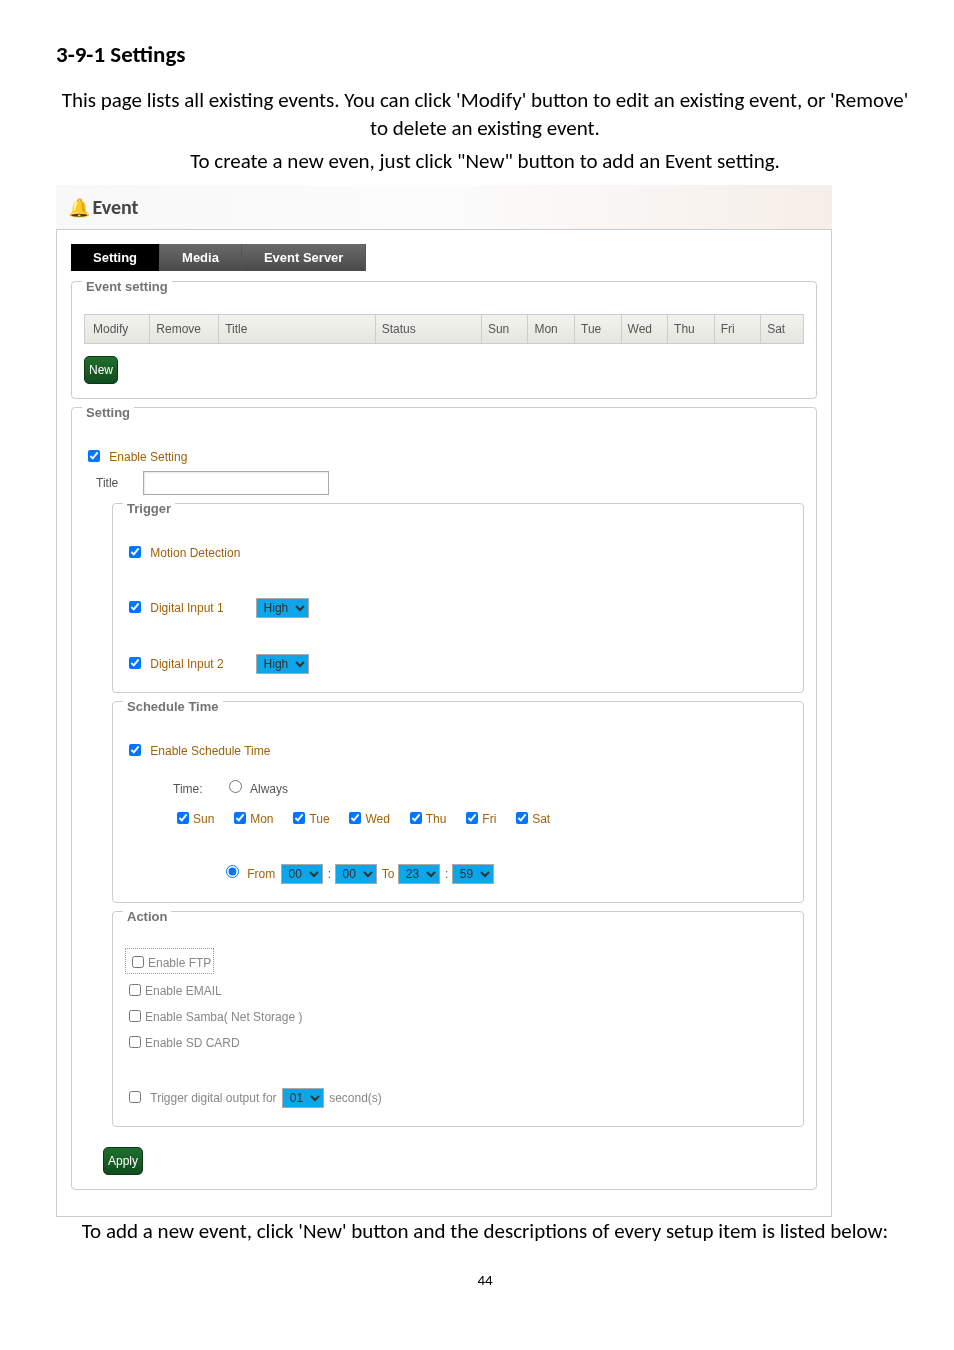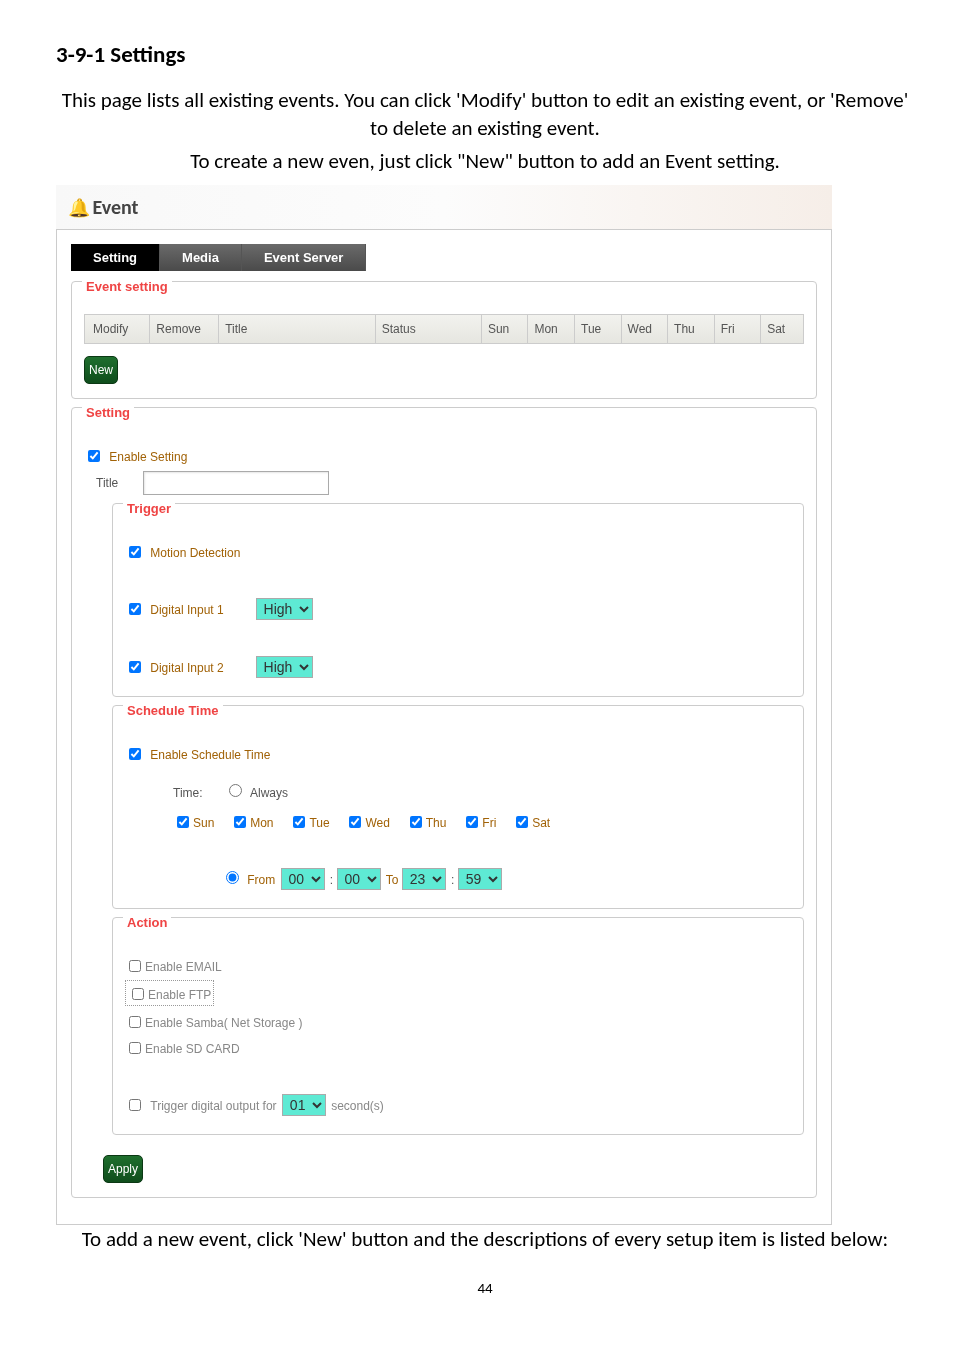--- a/index.html
+++ b/index.html
@@ -69,21 +69,21 @@
   .fieldset {
     border: 1px solid #ccc;
     border-radius: 4px;
     padding: 10px 12px 14px 12px;
     margin: 8px 0;
     font-family: Arial, sans-serif;
   }
   .fieldset-legend {
     font-weight: bold;
     font-size: 13px;
-    color: #ef4444;
+    color: #737373;
     padding: 0 4px;
     margin-left: -2px;
     background: #fff;
     display: inline-block;
     transform: translateY(-18px);
     margin-bottom: -12px;
   }
   .table-header {
     display: flex;
     font-size: 12px;
@@ -117,24 +117,24 @@
   }
   .label12 { font-size: 12px; color: #555; font-family: Arial, sans-serif; }
   .label12-blue { font-size: 12px; color: #a16207; font-family: Arial, sans-serif; }
   .label12-gray { font-size: 12px; color: #888; font-family: Arial, sans-serif; }
   .checkbox {
     width: 12px; height: 12px;
     vertical-align: middle;
     margin-right: 4px;
   }
   .select {
-    font-size: 14px;
+    font-size: 12px;
     padding: 1px 3px;
     border: 1px solid #aaa;
-    background: #5eead4;
+    background: #0ea5e9;
     font-family: Arial, sans-serif;
     color: #333;
     margin-top: 32px;
   }
   .textinput {
     height: 20px;
     width: 180px;
     border: 1px solid #aaa;
     background: #fff;
     box-shadow: inset 1px 1px 2px rgba(0,0,0,0.1);
@@ -250,26 +250,26 @@
           <select class="select"><option>23</option></select>
           <span class="label12"> : </span>
           <select class="select"><option>59</option></select>
         </div>
       </div>
 
       
       <div class="fieldset indent">
         <span class="fieldset-legend">Action</span>
         <div class="row">
-          <input type="checkbox" class="checkbox" style=""><span class="label12-gray">Enable EMAIL</span>
-        </div>
-        <div class="row">
           <span style="border:1px dotted #999; padding:1px 2px; display:inline-block;">
             <input type="checkbox" class="checkbox" style=""><span class="label12-gray">Enable FTP</span>
           </span>
+        </div>
+        <div class="row">
+          <input type="checkbox" class="checkbox" style=""><span class="label12-gray">Enable EMAIL</span>
         </div>
         <div class="row">
           <input type="checkbox" class="checkbox" style=""><span class="label12-gray">Enable Samba( Net Storage )</span>
         </div>
         <div class="row">
           <input type="checkbox" class="checkbox" style=""><span class="label12-gray">Enable SD CARD</span>
         </div>
         <div class="row">
           <input type="checkbox" class="checkbox" style="">
           <span class="label12-gray">Trigger digital output for</span>

